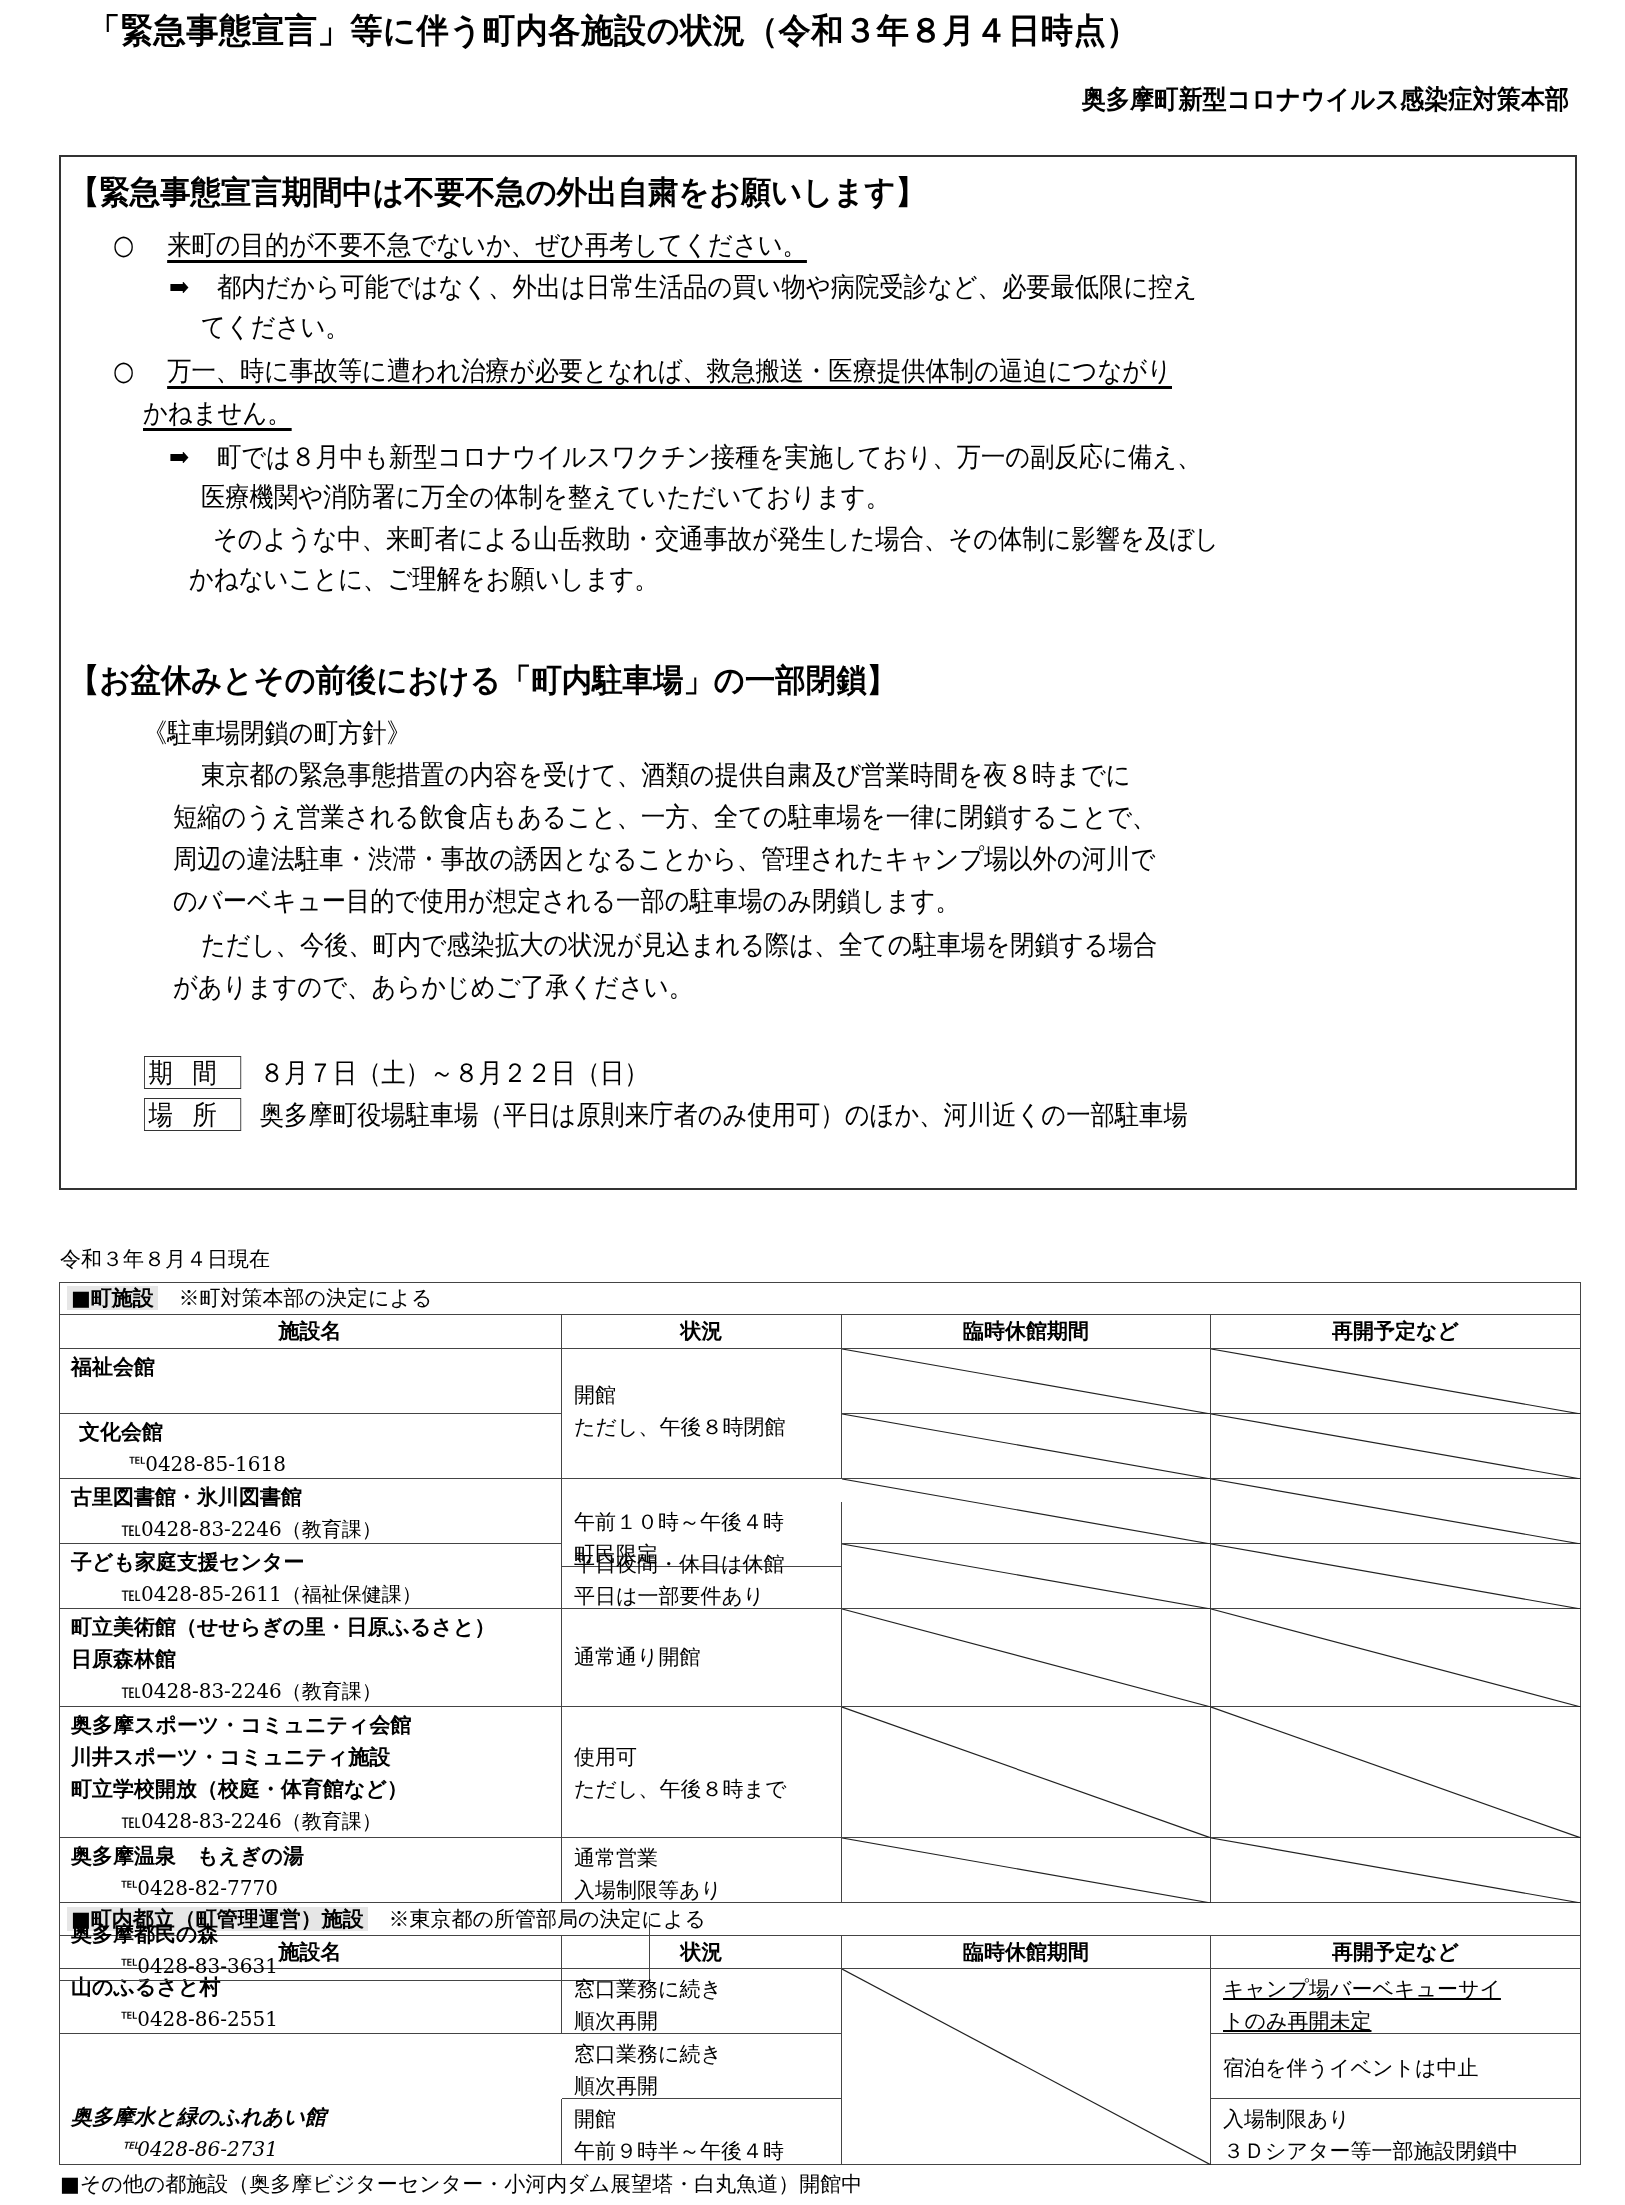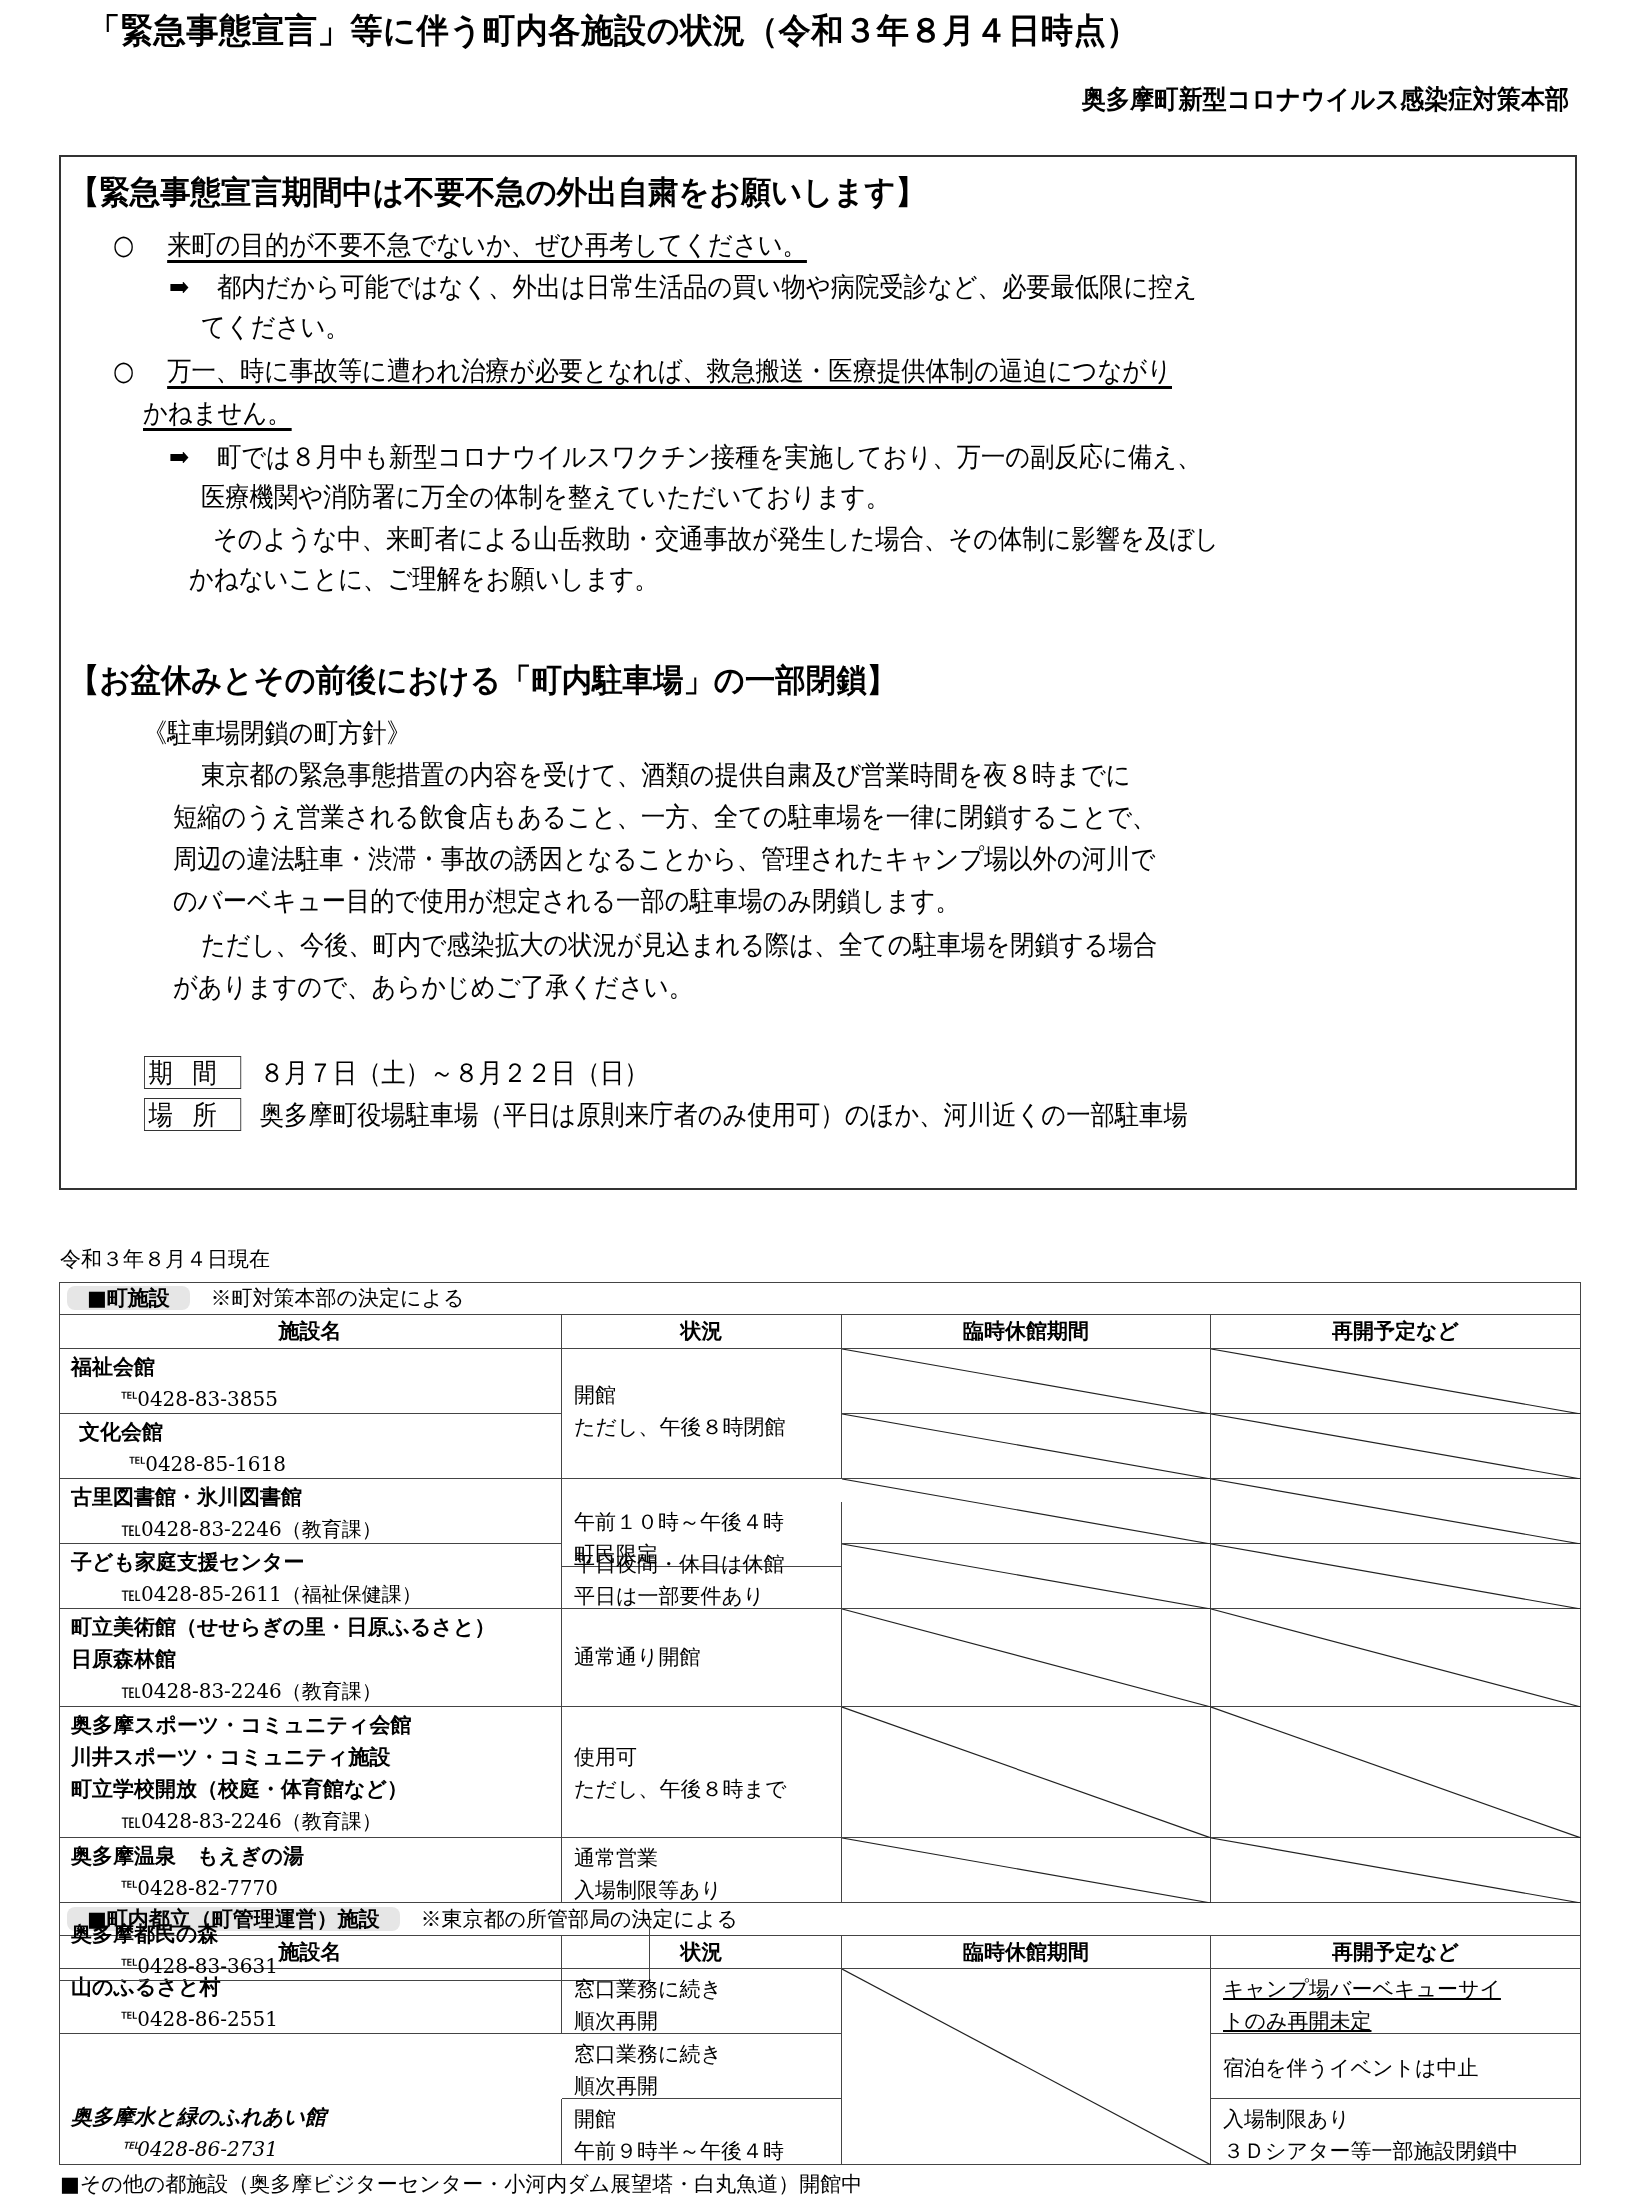--- a/index.html
+++ b/index.html
@@ -20,21 +20,21 @@
 
   
   #asof { left:60px; top:1245px; font-size:21px; }
   .grid { position:absolute; border:1px solid #444; box-sizing:border-box; }
   .cell { position:absolute; box-sizing:border-box; border-right:1.5px solid #444; border-bottom:1.5px solid #444; font-size:22px; line-height:32px; }
   .cell-pad { padding:2px 0 0 12px; }
   .hdr { text-align:center; font-family:"DejaVu Sans", sans-serif; font-weight:bold; font-size:21px; line-height:33px; }
   .fname { font-family:"DejaVu Sans", sans-serif; font-weight:bold; font-size:21px; white-space:nowrap; }
   .ftel { padding-left:50px; font-size:20px; white-space:nowrap; }
   .sec-row { position:absolute; box-sizing:border-box; border-bottom:1.5px solid #444; font-size:21px; line-height:33px; white-space:nowrap; }
-  .sec-label { background:#e6e6e6; font-family:"DejaVu Sans", sans-serif; font-weight:bold; padding:0 20px; margin-left:8px;border-radius:8px; }
+  .sec-label { background:#e6e6e6; font-family:"DejaVu Sans", sans-serif; font-weight:bold; padding:0 4px; margin-left:8px; }
   .status { font-size:21px; padding:4px 0 0 12px; line-height:32px; white-space:nowrap; }
   svg.diag { position:absolute; left:0; top:0; }
   #footer-note { left:60px; top:2170px; font-size:21px; white-space:nowrap; }
 </style>
 </head>
 <body>
 
 <div id="doc-title" class="abs gothic">「緊急事態宣言」等に伴う町内各施設の状況（令和３年８月４日時点）</div>
 <div id="doc-issuer" class="abs gothic">奥多摩町新型コロナウイルス感染症対策本部</div>
 
@@ -96,21 +96,20 @@
     <span style="margin-left:14px;">※町対策本部の決定による</span>
   </div>
 
   <div class="cell hdr" style="left:59px;top:1315px;width:503px;height:34px;">施設名</div>
   <div class="cell hdr" style="left:562px;top:1315px;width:280px;height:34px;">状況</div>
   <div class="cell hdr" style="left:842px;top:1315px;width:369px;height:34px;">臨時休館期間</div>
   <div class="cell hdr" style="left:1211px;top:1315px;width:370px;height:34px;">再開予定など</div>
 
   <div class="cell cell-pad" style="left:59px;top:1349px;width:503px;height:65px;">
     <div class="fname">福祉会館</div>
-    <div class="ftel">℡0428-83-3855</div>
   </div>
   <div class="cell cell-pad" style="left:59px;top:1414px;width:503px;height:65px;padding-left:20px;">
     <div class="fname">文化会館</div>
     <div class="ftel">℡0428-85-1618</div>
   </div>
   <div class="cell cell-pad" style="left:59px;top:1479px;width:503px;height:65px;">
     <div class="fname">古里図書館・氷川図書館</div>
     <div class="ftel">℡0428-83-2246（教育課）</div>
   </div>
   <div class="cell cell-pad" style="left:59px;top:1544px;width:503px;height:65px;">

